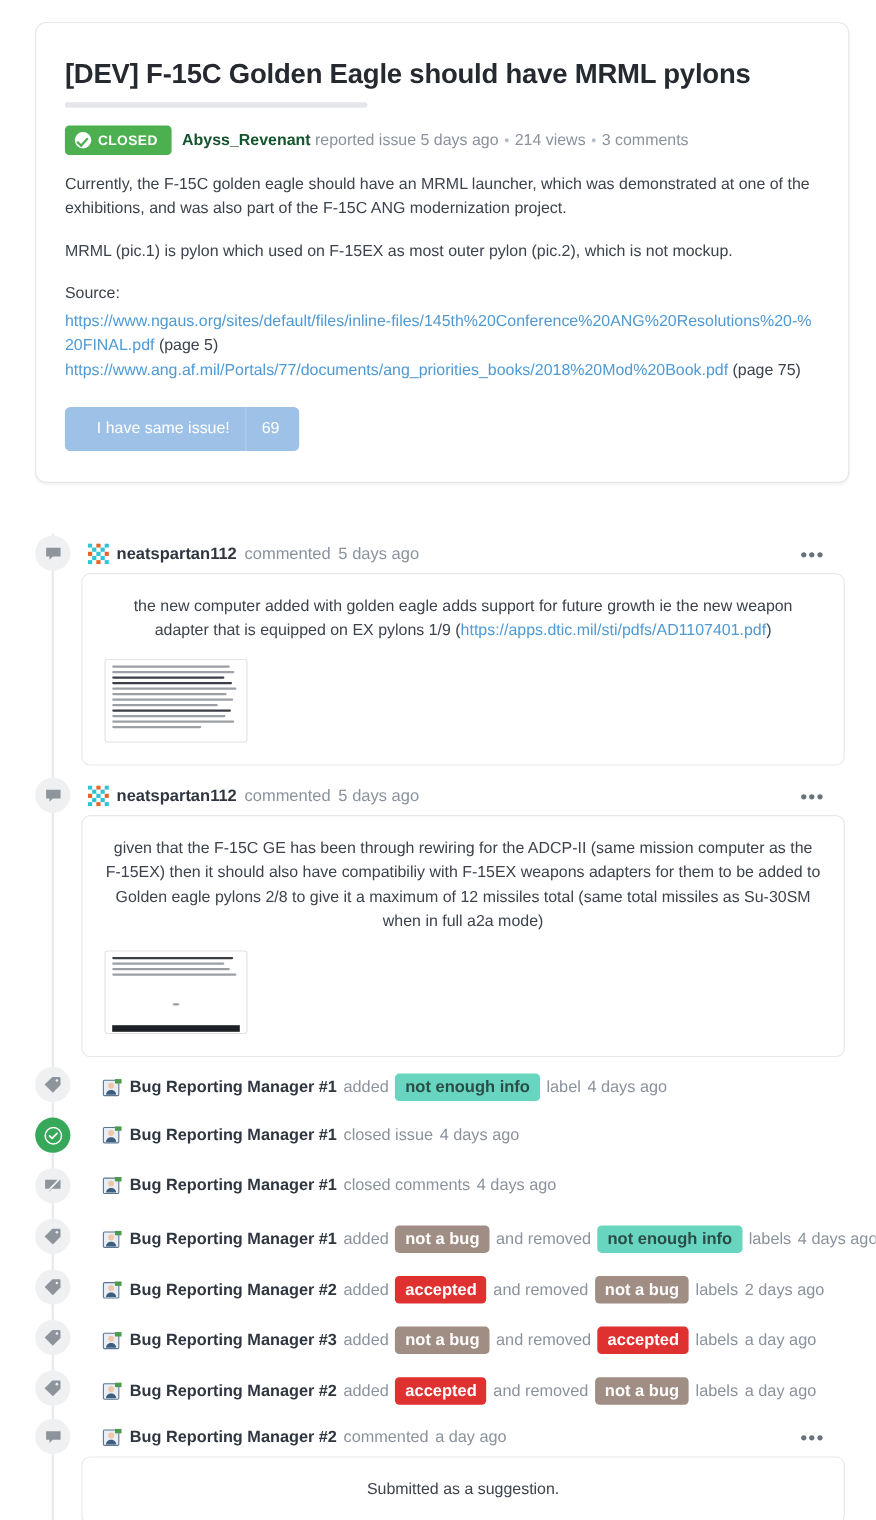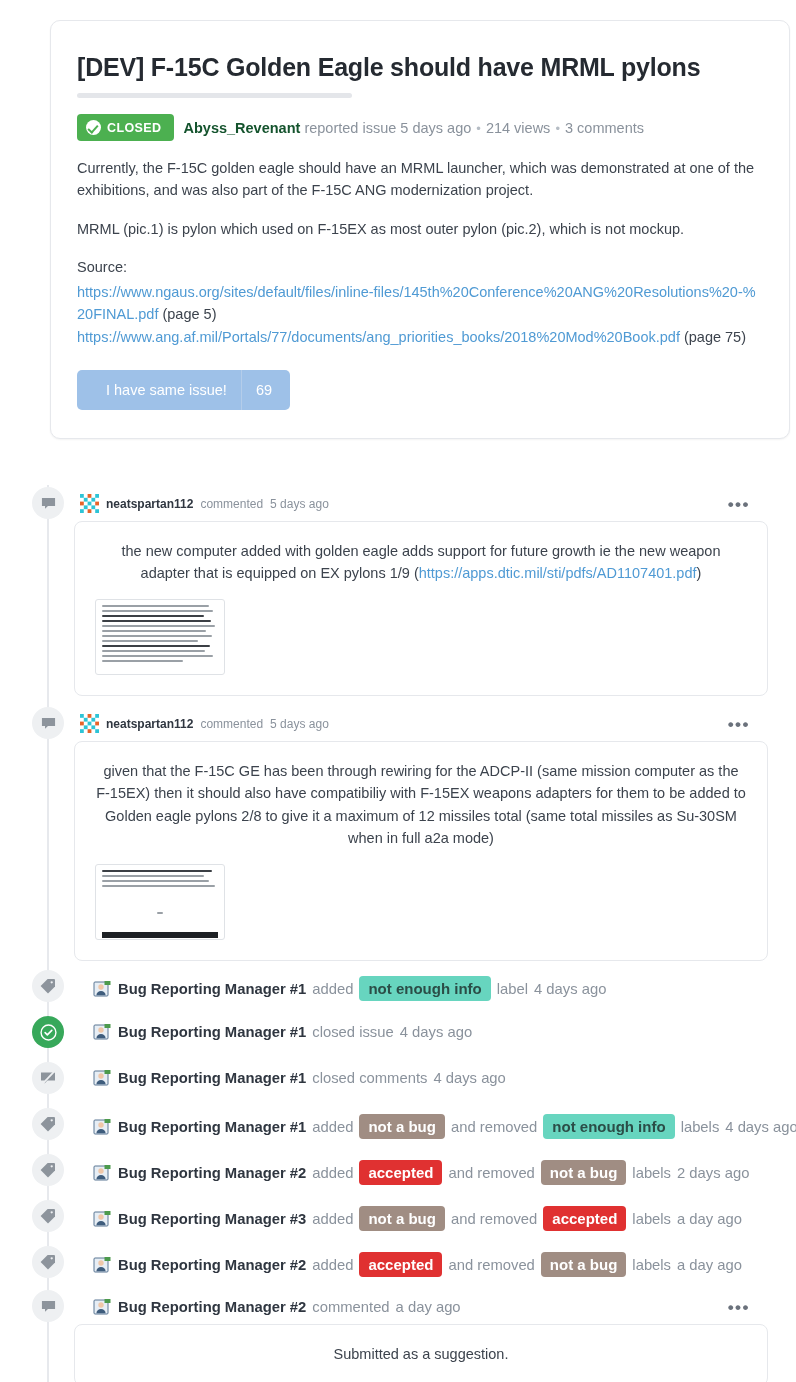--- a/index.html
+++ b/index.html
@@ -16,21 +16,20 @@
   
   .issue-card {
     position: absolute;
     left: 32px; top: 20px;
     width: 740px;
     background: #fff;
     border: 1px solid #e6e8ec;
     border-radius: 10px;
     box-shadow: 0 1px 2px rgba(16,22,26,.05);
     padding: 30px 26px 28px 26px;
-    margin-left: 18px;
   }
   .issue-title {
     font-size: 25px;
     font-weight: 700;
     line-height: 1.28;
     letter-spacing: -0.2px;
     color: #252a31;
     margin-bottom: 10px;
   }
   .title-rule {
@@ -103,21 +102,21 @@
     width: 32px; height: 32px;
     border-radius: 50%;
     background: #eef0f2;
     display: flex; align-items: center; justify-content: center;
   }
   .tl-icon.green { background: #37a85a; }
 
   .hdr-row {
     position: absolute; left: 80px;
     display: flex; align-items: center; gap: 7px;
-    font-size: 12px; color: #8a929c;
+    font-size: 15px; color: #8a929c;
   }
   .hdr-row .who { color: #2f3640; font-weight: 700; }
   .avatar-identicon {
     width: 19px; height: 19px; flex: none; border-radius: 2px;
     background: #ffffff;
   }
   .avatar-mgr { width: 20px; height: 20px; flex: none; }
   .kebab {
     position: absolute; right: 46px;
     color: #6b727c; font-size: 17px; letter-spacing: 1.5px; line-height: 1;

